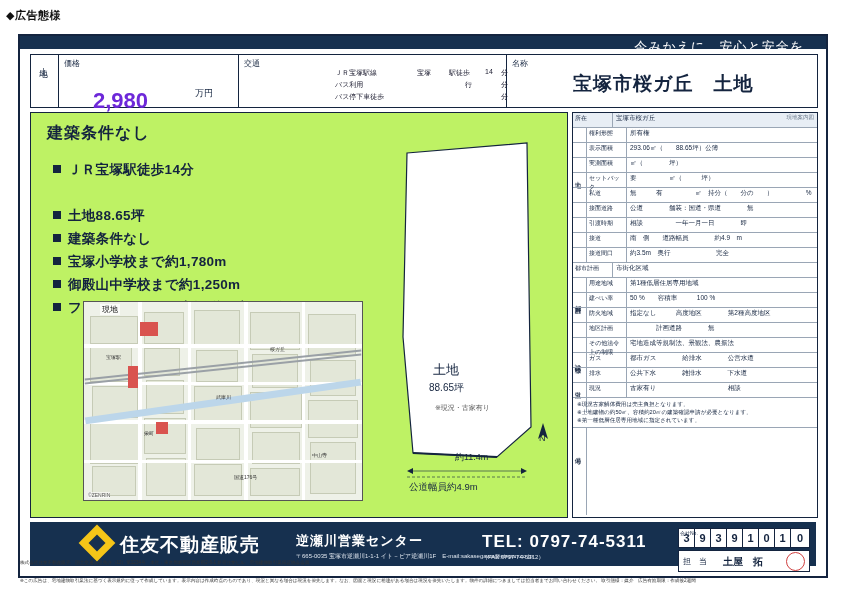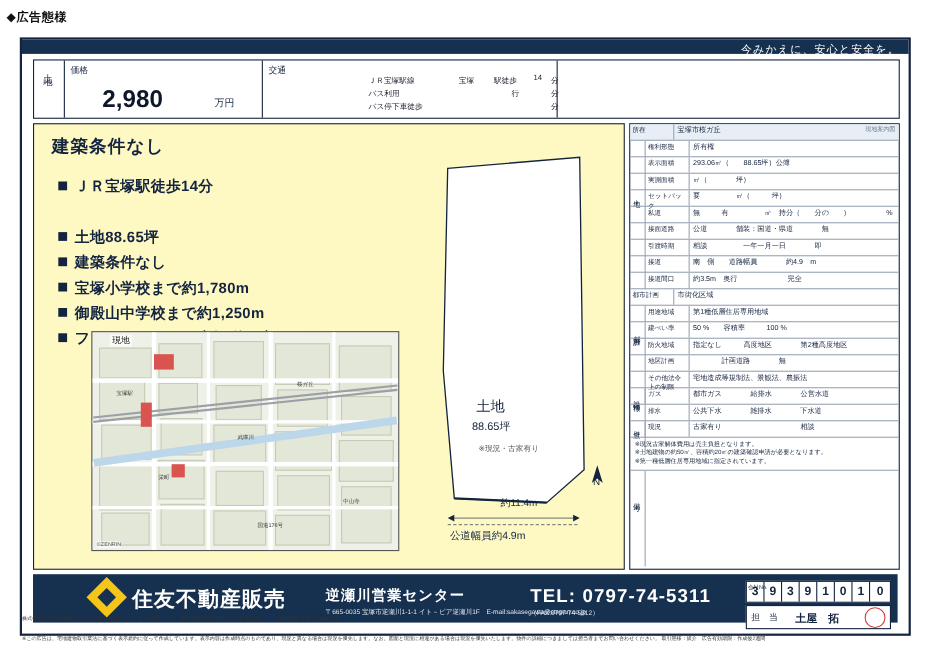--- a/index.html
+++ b/index.html
@@ -9,30 +9,30 @@
   .tt{position:absolute;font-size:9px;color:#1a1a2e;white-space:nowrap;}
 
   
   #adlabel{position:absolute;left:6px;top:8px;font-size:11px;font-weight:bold;color:#111;letter-spacing:0.5px;}
 
   
   #frame{position:absolute;left:18px;top:34px;width:806px;height:540px;border:2px solid #14243f;background:#fff;}
 
   
   #topbar{position:absolute;left:0;top:0;width:100%;height:13px;background:#16304f;}
-  #topbar span{position:absolute;right:8px;top:2px;color:#fff;font-size:10px;letter-spacing:1px;}
+  #topbar span{position:absolute;right:8px;top:2px;color:#fff;font-size:13px;letter-spacing:1px;}
 
   
   #hdr{position:absolute;left:10px;top:18px;width:786px;height:52px;border:1px solid #14243f;}
   #hdr .cell{position:absolute;top:0;height:100%;border-right:1px solid #14243f;box-sizing:border-box;}
   #hdr .lbl{position:absolute;font-size:8px;color:#14243f;}
   .vertlabel{writing-mode:vertical-rl;text-orientation:upright;font-size:8.5px;color:#14243f;letter-spacing:2px;}
 
   
-  #leftpanel{position:absolute;left:10px;top:76px;width:536px;height:404px;border:1px solid #14243f;background:#fef9c3;}
+  #leftpanel{position:absolute;left:10px;top:76px;width:536px;height:404px;border:1px solid #14243f;background:#bef264;}
   #cond{position:absolute;left:16px;top:10px;font-size:16px;font-weight:bold;color:#14243f;letter-spacing:1px;}
   .bullet{position:absolute;left:22px;font-size:13.5px;color:#14243f;font-weight:bold;letter-spacing:0.3px;white-space:nowrap;}
   .bullet i{display:inline-block;width:8px;height:8px;background:#14243f;margin-right:7px;vertical-align:1px;font-style:normal;}
 
   
   #map{position:absolute;left:52px;top:188px;width:278px;height:198px;border:1px solid #555;background:#eef1e8;overflow:hidden;}
   #map .road{position:absolute;background:#fff;}
   #map .rail{position:absolute;background:#9aa0a6;}
   #map .river{position:absolute;background:#bcd6ea;}
   #map .blk{position:absolute;background:#e3e7d8;border:0.5px solid #c6cbb6;}
@@ -92,35 +92,39 @@
     <div id="topbar">
       <span>今みかえに、安心と安全を。</span>
     </div>
 
     <div id="hdr">
       <div class="cell" style="left:0;width:28px;">
         <div class="vertlabel" style="position:absolute;left:7px;top:6px;">土地</div>
       </div>
       <div class="cell" style="left:28px;width:180px;">
         <div class="lbl" style="left:5px;top:3px;">価格</div>
-        <div style="position:absolute;left:34px;top:22px;font-size:22px;font-weight:bold;color:#0f172a;">2,980</div>
+        <div style="position:absolute;left:34px;top:33px;font-size:22px;font-weight:bold;color:#6d28d9;">2,980</div>
         <div style="position:absolute;left:136px;top:32px;font-size:9px;color:#14243f;">万円</div>
       </div>
       <div class="cell" style="left:208px;width:268px;">
         <div class="lbl" style="left:5px;top:3px;">交通</div>
         <div class="tt" style="left:96px;top:13px;font-size:7px;">ＪＲ宝塚駅線</div>
         <div class="tt" style="left:178px;top:13px;font-size:7px;">宝塚</div>
         <div class="tt" style="left:210px;top:13px;font-size:7px;">駅徒歩</div>
         <div class="tt" style="left:246px;top:13px;font-size:7px;">14</div>
         <div class="tt" style="left:262px;top:13px;font-size:7px;">分</div>
         <div class="tt" style="left:96px;top:25px;font-size:7px;">バス利用</div>
         <div class="tt" style="left:226px;top:25px;font-size:7px;">行</div>
         <div class="tt" style="left:262px;top:25px;font-size:7px;">分</div>
         <div class="tt" style="left:96px;top:37px;font-size:7px;">バス停下車徒歩</div>
         <div class="tt" style="left:262px;top:37px;font-size:7px;">分</div>
+      </div>
+      <div class="cell" style="left:476px;width:310px;border-right:none;">
+        <div class="lbl" style="left:5px;top:3px;">名称</div>
+        <div style="position:absolute;left:66px;top:16px;font-size:19px;font-weight:bold;color:#14243f;letter-spacing:1px;">宝塚市桜ガ丘　土地</div>
       </div>
     </div>
 
     <div id="leftpanel">
 
       <div id="cond">建築条件なし</div>
 
       <div class="bullet" style="top:48px;"><i></i><span>ＪＲ宝塚駅徒歩14分</span></div>
       <div class="bullet" style="top:94px;"><i></i><span>土地88.65坪</span></div>
       <div class="bullet" style="top:117px;"><i></i><span>建築条件なし</span></div>

